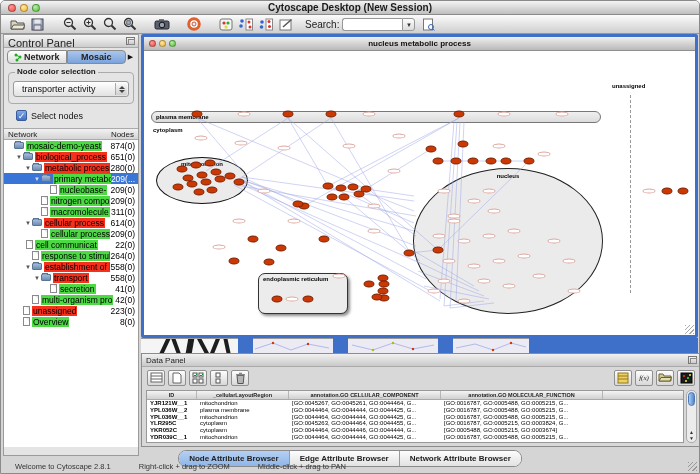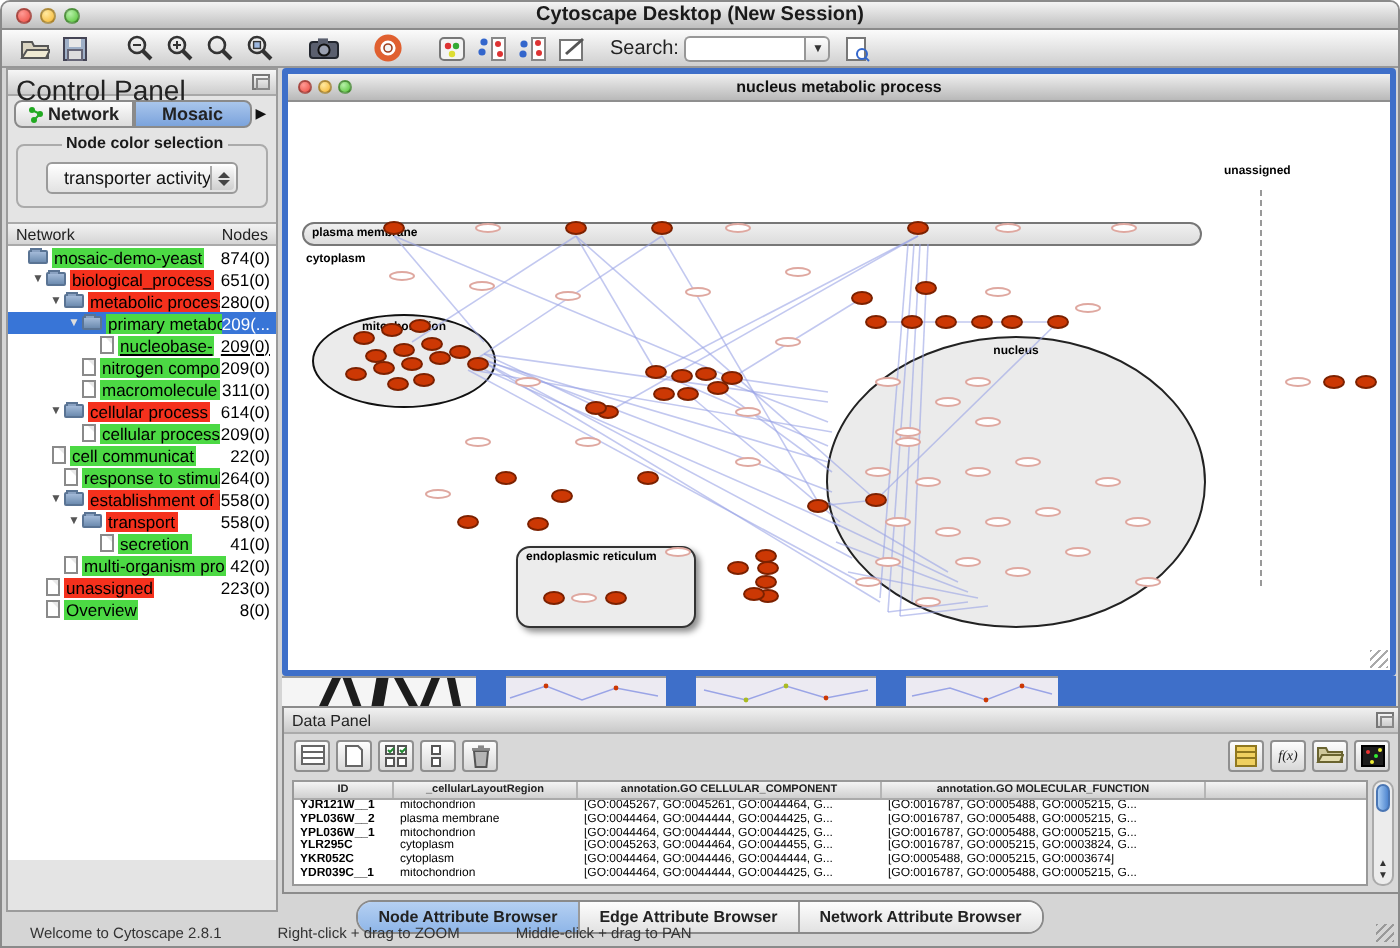--- a/index.html
+++ b/index.html
@@ -18,31 +18,31 @@
   
   .toolbar { position:absolute; top:14px; left:0; right:0; height:19px; background:linear-gradient(#fbfbfb,#cfcfcf); border-bottom:1px solid #979797; display:flex; align-items:center; padding:0 8px; }
   .tb-btn { width:17px; height:16px; display:flex; align-items:center; justify-content:center; margin-right:3px; }
   .tb-gap { width:12px; }
   .search-label { font-size:10px; color:#222; margin:0 3px 0 8px; }
   .search-box { width:60px; height:13px; font-size:9px; border:1px solid #979797; border-right:none; border-radius:3px 0 0 3px; background:#fff; padding:0 3px; }
   .search-drop { width:13px; height:13px; border:1px solid #979797; border-radius:0 3px 3px 0; background:linear-gradient(#fdfdfd,#dcdcdc); font-size:6px; line-height:12px; text-align:center; color:#333; }
 
   
   .control-panel { position:absolute; left:2px; top:33px; width:136px; height:422px; background:#e4e4e4; border:1px solid #9b9b9b; }
-  .cp-header { height:13px; background:linear-gradient(#f6f6f6,#cdcdcd); border-bottom:1px solid #a8a8a8; font-size:14px; padding:2px 4px; color:#222; position:relative; }
+  .cp-header { height:13px; background:linear-gradient(#f6f6f6,#cdcdcd); border-bottom:1px solid #a8a8a8; font-size:11px; padding:2px 4px; color:#222; position:relative; }
   .float-icon { position:absolute; right:3px; top:2px; width:9px; height:8px; border:1px solid #777; background:linear-gradient(#f4f4f4,#ccc); }
   .float-icon::after { content:""; position:absolute; left:1px; top:1px; width:5px; height:4px; border:1px solid #888; }
   .cp-tabs { display:flex; align-items:center; height:17px; padding:2px 3px 1px; }
   .cp-tab { flex:1; height:14px; font-size:9px; font-weight:bold; text-align:center; line-height:13px; border:1px solid #8a8a8a; background:linear-gradient(#fdfdfd,#dcdcdc); color:#222; display:flex; align-items:center; justify-content:center; gap:2px; }
   .cp-tab:first-child { border-radius:4px 0 0 4px; }
   .cp-tab.active { background:linear-gradient(#a9c6ec,#7ba3dc); border-radius:0 4px 4px 0; }
   .tab-overflow { width:9px; font-size:7px; color:#111; text-align:center; }
   .groupbox { position:relative; margin:7px 4px 0; border:1px solid #ababab; border-radius:4px; height:32px; }
-  .groupbox-label { position:absolute; top:-6px; left:22px; background:#e4e4e4; font-size:8px; font-weight:bold; padding:0 2px; color:#1a1a1a; }
-  .combo { margin:8px auto 0; width:96px; height:16px; border:1px solid #9a9a9a; border-radius:3px; background:linear-gradient(#ffffff,#e2e2e2); font-size:9px; display:flex; align-items:center; padding-left:8px; position:relative; color:#111; }
+  .groupbox-label { position:absolute; top:-6px; left:6px; background:#e4e4e4; font-size:8px; font-weight:bold; padding:0 2px; color:#1a1a1a; }
+  .combo { margin:8px auto 0; width:116px; height:16px; border:1px solid #9a9a9a; border-radius:3px; background:linear-gradient(#ffffff,#e2e2e2); font-size:9px; display:flex; align-items:center; padding-left:8px; position:relative; color:#111; }
   .combo-stepper { position:absolute; right:1px; top:1px; bottom:1px; width:12px; background:linear-gradient(#fafafa,#cfcfcf); border-left:1px solid #aaa; border-radius:0 2px 2px 0; display:flex; flex-direction:column; align-items:center; justify-content:center; }
   .step-arrow { width:0; height:0; border-left:3px solid transparent; border-right:3px solid transparent; }
   .step-arrow.up { border-bottom:3px solid #444; margin-bottom:1px; }
   .step-arrow.down { border-top:3px solid #444; }
   .checkbox-row { display:flex; align-items:center; gap:4px; margin:6px 0 0 12px; }
   .checkbox { width:11px; height:11px; border-radius:2px; background:linear-gradient(#7fa9e6,#3f6fc4); border:1px solid #3a5a9a; color:#fff; font-size:9px; line-height:10px; text-align:center; }
   .checkbox::after { content:"\2713"; }
   .checkbox-label { font-size:9px; color:#111; }
   .tree-head { display:flex; height:12px; background:linear-gradient(#f2f2f2,#d4d4d4); border-top:1px solid #aaa; border-bottom:1px solid #aaa; font-size:8px; padding:1px 4px; margin-top:7px; color:#222; }
   .tree-head .right { margin-left:auto; }
@@ -263,20 +263,24 @@
     <div class="groupbox">
       <span class="groupbox-label">Node color selection</span>
       <div class="combo">
         <span>transporter activity</span>
         <span class="combo-stepper">
             <span class="step-arrow up"></span>
             <span class="step-arrow down"></span>
           </span>
       </div>
     </div>
+    <div class="checkbox-row">
+      <span class="checkbox"></span>
+      <span class="checkbox-label">Select nodes</span>
+    </div>
     <div class="tree-head">
       <span>Network</span>
       <span class="right">Nodes</span>
     </div>
     <div class="tree">
         <div class="tree-row" style="padding-left: 2px;">
           <span class="tree-arrow"></span>
           <span class="icon-folder"></span>
           <span class="tree-label hl-green">mosaic-demo-yeast</span>
           <span class="tree-count">874(0)</span>
@@ -292,21 +296,21 @@
           <span class="icon-folder"></span>
           <span class="tree-label hl-red">metabolic process</span>
           <span class="tree-count">280(0)</span>
         </div>
         <div class="tree-row selected" style="padding-left: 29px;">
           <span class="tree-arrow">▼</span>
           <span class="icon-folder"></span>
           <span class="tree-label hl-green">primary metabo</span>
           <span class="tree-count">209(...</span>
         </div>
-        <div class="tree-row" style="padding-left: 38px; text-decoration: underline;">
+        <div class="tree-row" style="padding-left: 38px;">
           <span class="tree-arrow"></span>
           <span class="icon-file"></span>
           <span class="tree-label hl-green">nucleobase-</span>
           <span class="tree-count">209(0)</span>
         </div>
         <div class="tree-row" style="padding-left: 29px;">
           <span class="tree-arrow"></span>
           <span class="icon-file"></span>
           <span class="tree-label hl-green">nitrogen compo</span>
           <span class="tree-count">209(0)</span>

